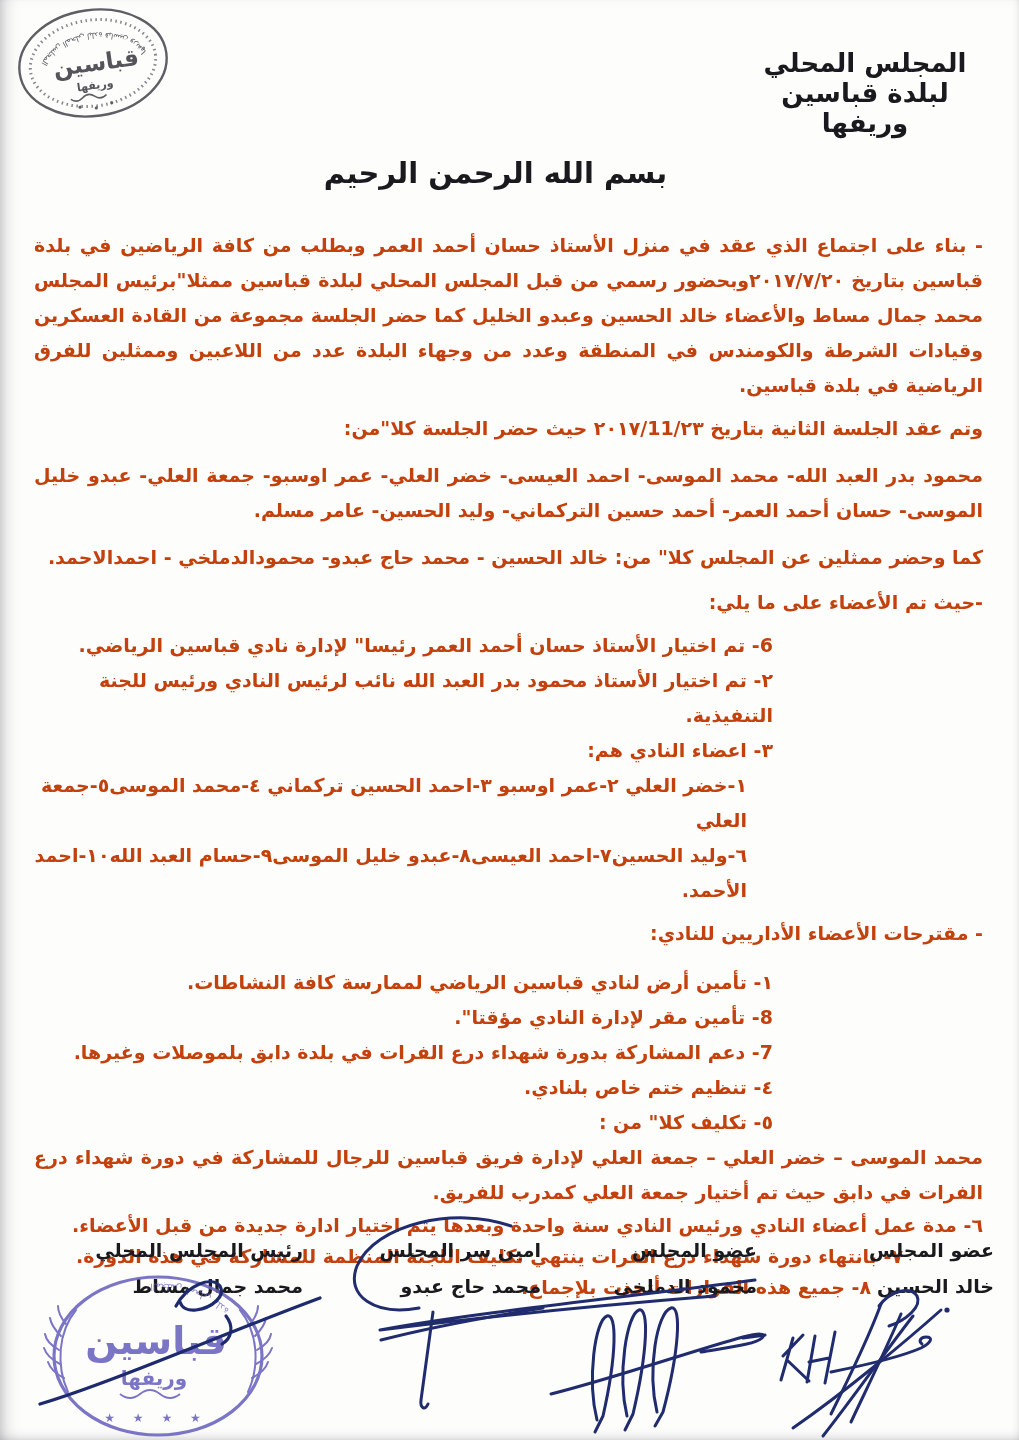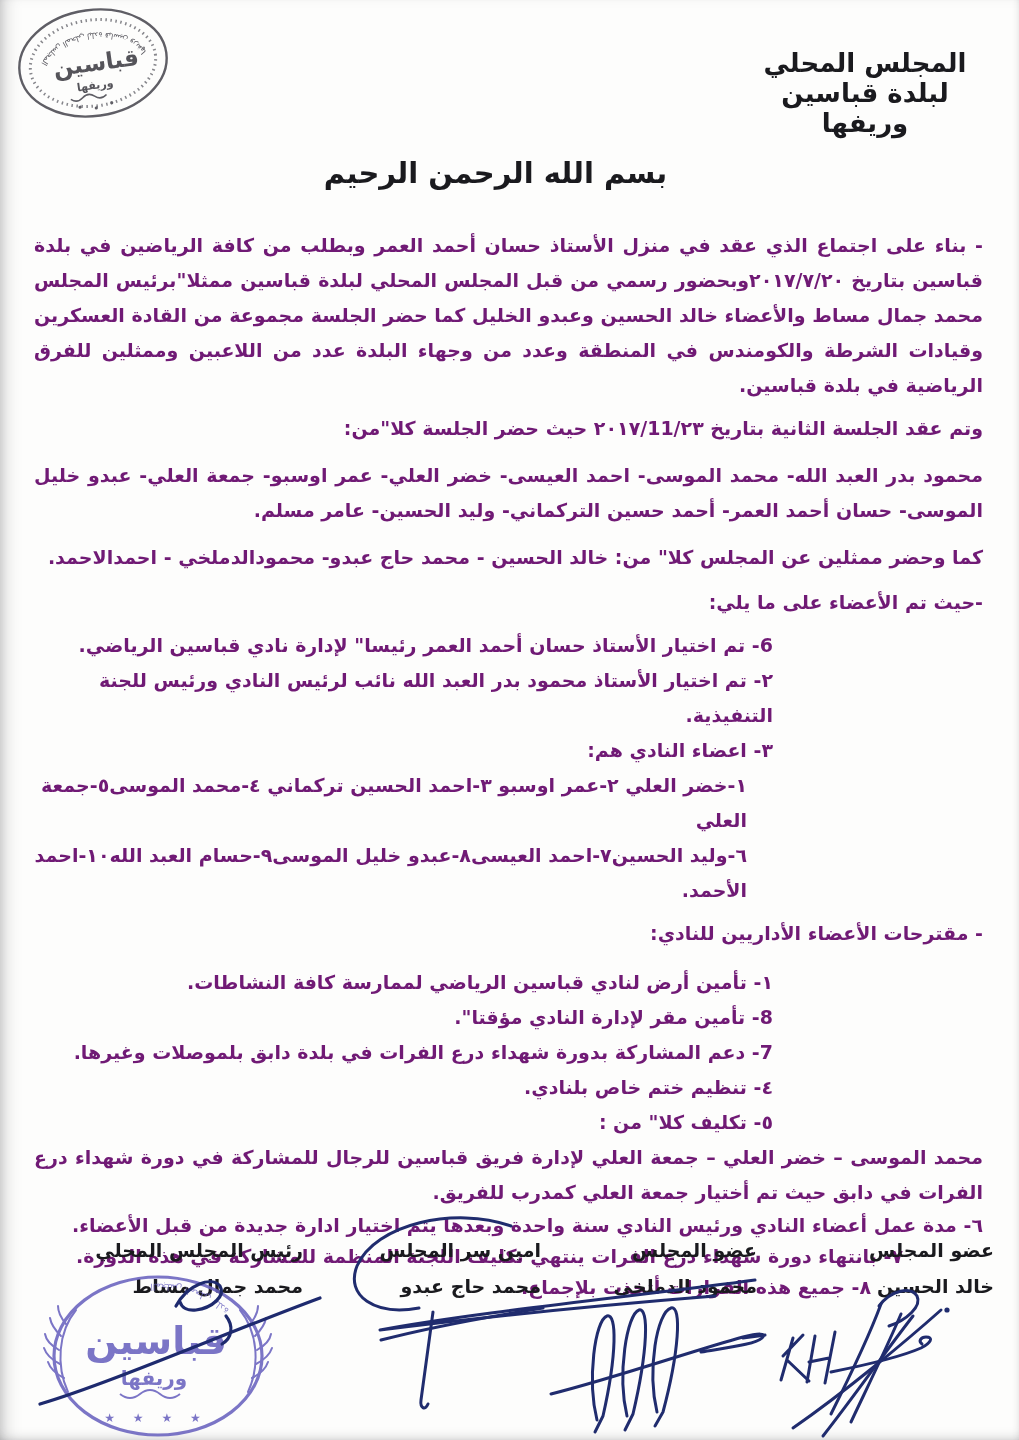--- a/index.html
+++ b/index.html
@@ -11,21 +11,21 @@
                inset 0 -8px 14px -10px rgba(60,60,65,.35);
   }
   
   .letterhead{position:absolute;top:48px;right:26px;width:256px;text-align:center;
     direction:rtl;font-weight:bold;font-size:26px;line-height:30px;}
   
   .basmala{position:absolute;top:156px;left:0;width:100%;text-align:center;
     direction:rtl;font-weight:bold;font-size:29px;letter-spacing:.5px;transform:translateX(-14px);}
   
   .bodytext{position:absolute;top:228px;right:36px;left:34px;direction:rtl;
-    font-size:19px;font-weight:bold;line-height:35px;color:#701a75;}
+    font-size:19px;font-weight:bold;line-height:35px;color:#c2410c;}
   .bodytext p{margin:0;text-align:right;}
   .just{text-align:justify !important;}
   .mt8{margin-top:8px !important;}.mt10{margin-top:10px !important;}
   .mt12{margin-top:12px !important;}.mt14{margin-top:14px !important;}
   .ind1{padding-right:210px;}
   .ind2{padding-right:26px;}
   .li{text-align:right;}
   .tight{line-height:31px;}
   .pad80{padding-right:80px;}
   .pad112{padding-right:112px;}

